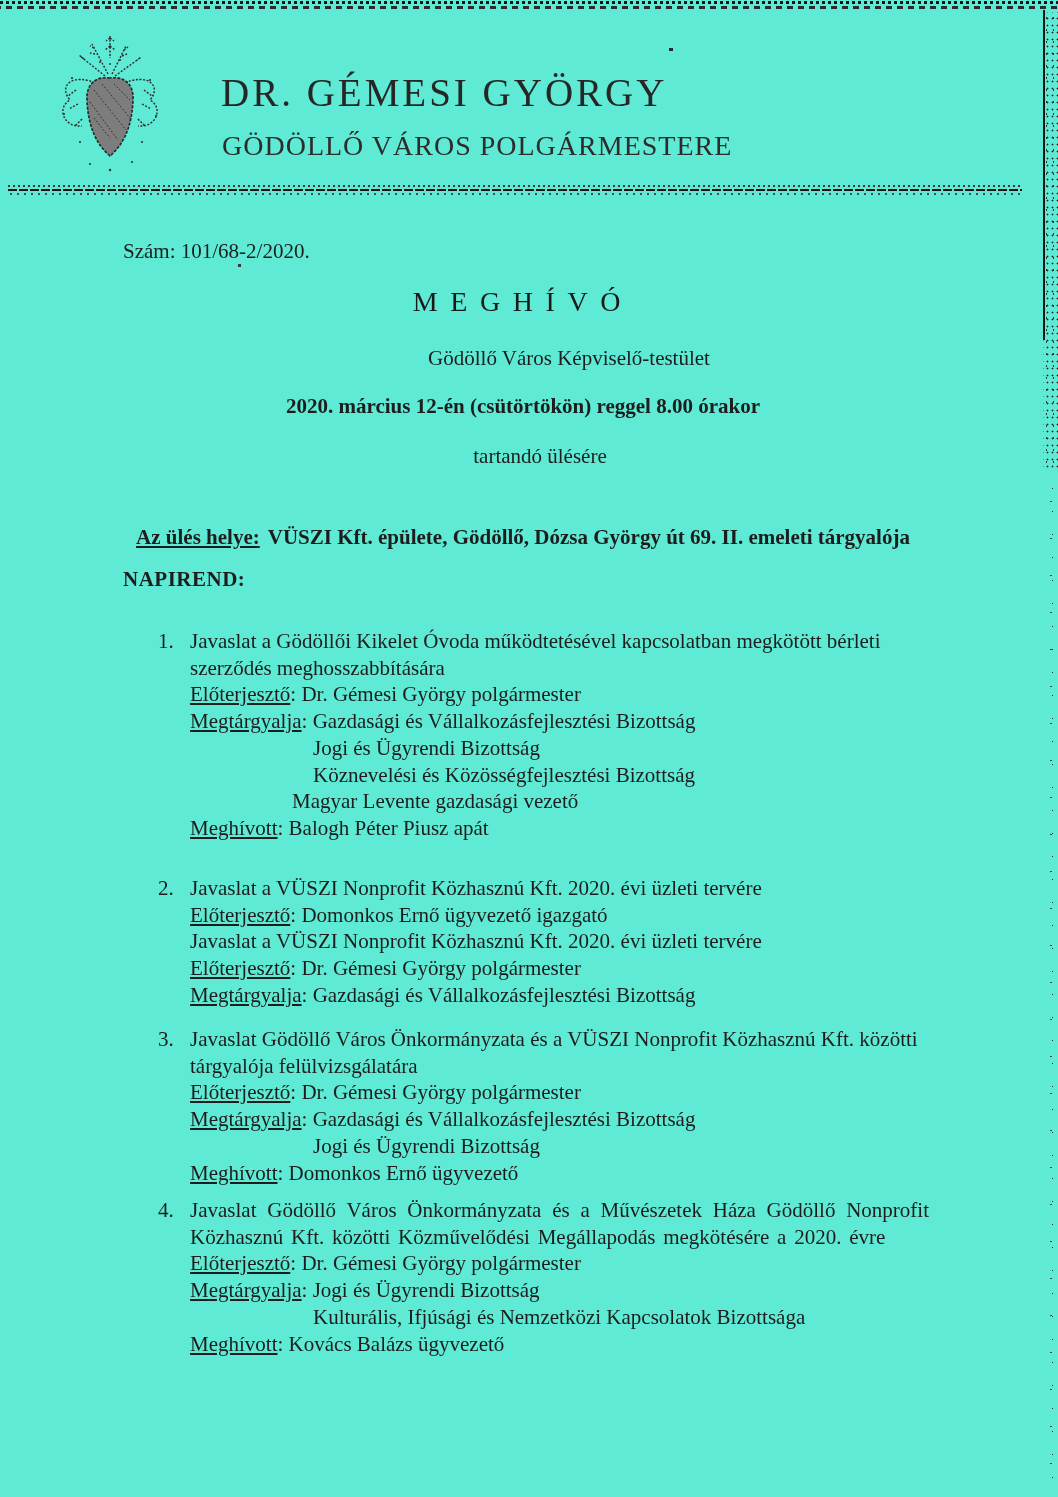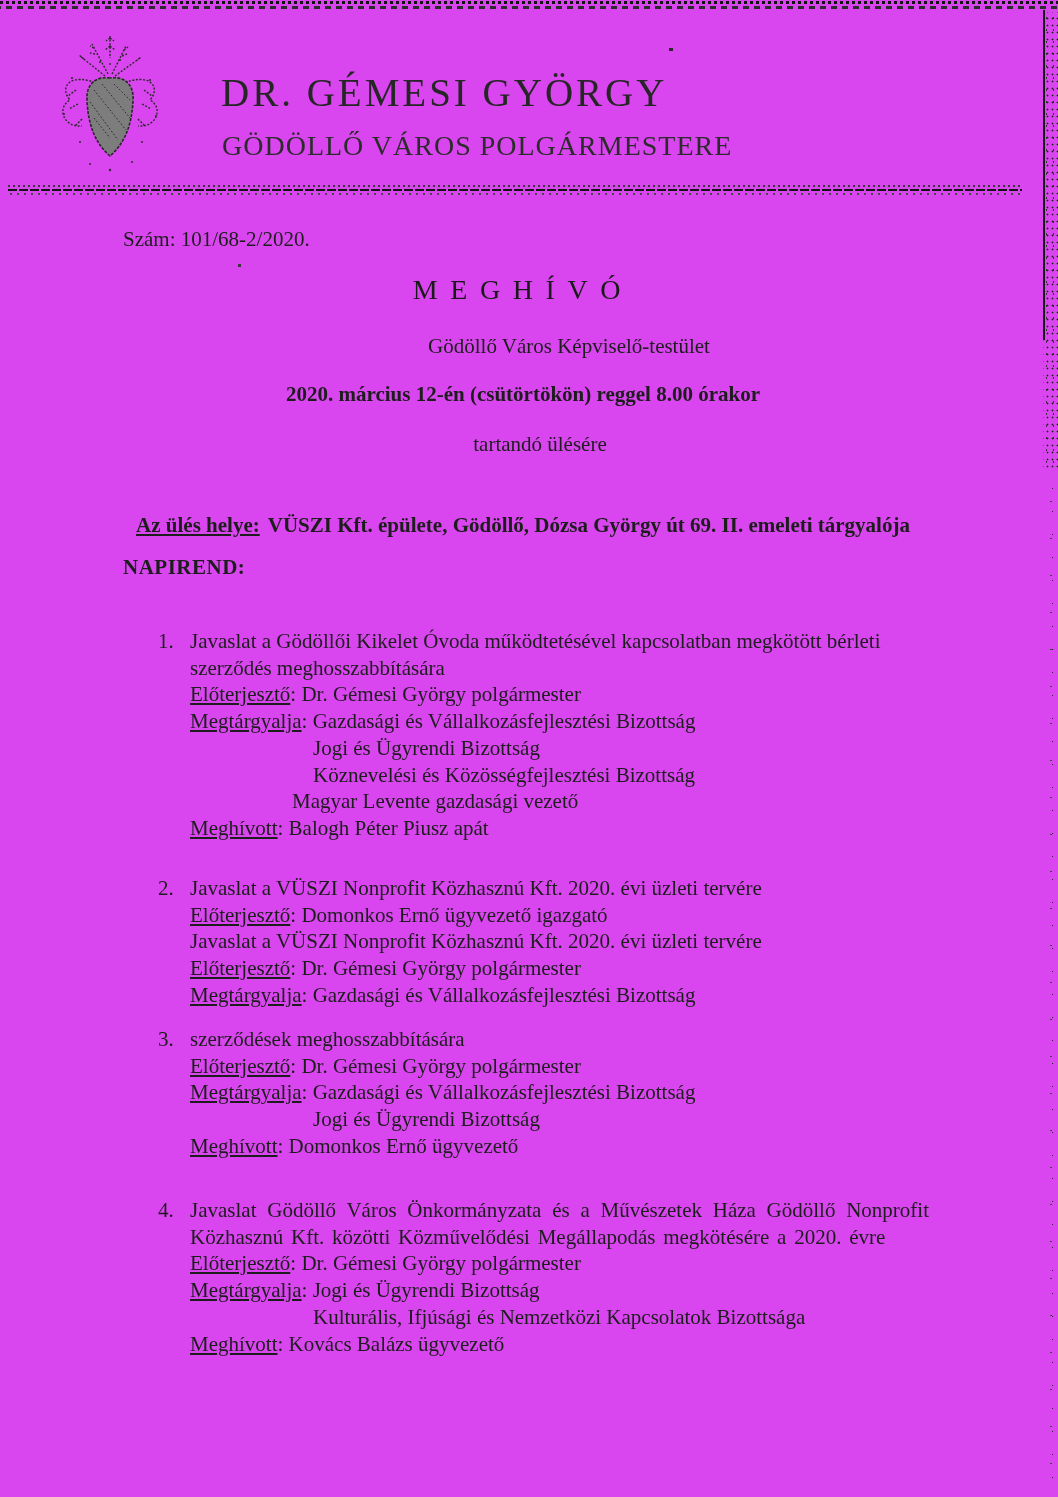--- a/index.html
+++ b/index.html
@@ -1,18 +1,18 @@
 <!DOCTYPE html>
 <html><head>
 <meta charset="utf-8">
 <style>
   html,body { margin:0; padding:0; background:#e8e8e8; }
   .page {
     position:relative; width:1058px; height:1497px; margin:0 auto;
-    background:#d946ef; overflow:hidden;
+    background:#5eead4; overflow:hidden;
     font-family:"Liberation Serif", serif; color:#1d1d1d;
   }
 
   
   .scan-top {
     position:absolute; top:0; left:0; width:100%; height:11px;
     background-image:
       linear-gradient(90deg,#141414 0 55%, transparent 55%),
       linear-gradient(90deg, transparent 0 30%, #2b2b2b 30% 78%, transparent 78%);
     background-size:6px 3px, 11px 3px;
@@ -64,21 +64,21 @@
     background-size:11px 2px; background-repeat:repeat-x;
   }
   .divider .r3 {
     position:absolute; top:8px; left:2px; right:0; height:1.5px;
     background-image:linear-gradient(90deg,#484848 0 35%, transparent 35%);
     background-size:7px 2px; background-repeat:repeat-x;
   }
 
   
   .txt { font-size:21px; line-height:26.7px; }
-  .abs { position:absolute; }
+  .abs { position:absolute;margin-top:12px; }
   .centered { left:0; width:1046px; text-align:center; }
   .bold { font-weight:bold;font-family:Liberation Serif, serif; }
   .u { text-decoration:underline; }
   .doc-title {
     font-size:28px; font-weight:normal; letter-spacing:0.45em; color:#1a1a1a;
   }
   .ref { left:123px; top:226px; }
   .title-pos { top:274px; }
   .council-pos { top:333px;padding-left:46px; }
   .datetime-pos { top:381px; }
@@ -179,21 +179,22 @@
     <span class="num">2.</span>
     <div class="line">Javaslat a VÜSZI Nonprofit Közhasznú Kft. 2020. évi üzleti tervére</div>
     <div class="line"><span class="u">Előterjesztő</span><span>: Domonkos Ernő ügyvezető igazgató</span></div>
     <div class="line">Javaslat a VÜSZI Nonprofit Közhasznú Kft.  2020. évi üzleti tervére</div>
     <div class="line"><span class="u">Előterjesztő</span><span>: Dr. Gémesi György polgármester</span></div>
     <div class="line"><span class="u">Megtárgyalja</span><span>: Gazdasági és Vállalkozásfejlesztési Bizottság</span></div>
   </div>
 
   <div class="agenda-item txt i3">
     <span class="num">3.</span>
-    <div class="line">szerződések meghosszabbítására</div>
+    <div class="line">Javaslat Gödöllő Város Önkormányzata és a VÜSZI Nonprofit Közhasznú Kft. közötti</div>
+    <div class="line">tárgyalója felülvizsgálatára</div>
     <div class="line"><span class="u">Előterjesztő</span><span>: Dr. Gémesi György polgármester</span></div>
     <div class="line"><span class="u">Megtárgyalja</span><span>: Gazdasági és Vállalkozásfejlesztési Bizottság</span></div>
     <div class="line indent-a">Jogi és Ügyrendi Bizottság</div>
     <div class="line"><span class="u">Meghívott</span><span>: Domonkos Ernő ügyvezető</span></div>
   </div>
 
   <div class="agenda-item txt i4">
     <span class="num">4.</span>
     <div class="line wide1">Javaslat Gödöllő Város Önkormányzata és a Művészetek Háza Gödöllő Nonprofit</div>
     <div class="line wide2">Közhasznú Kft. közötti Közművelődési Megállapodás megkötésére a 2020. évre</div>

